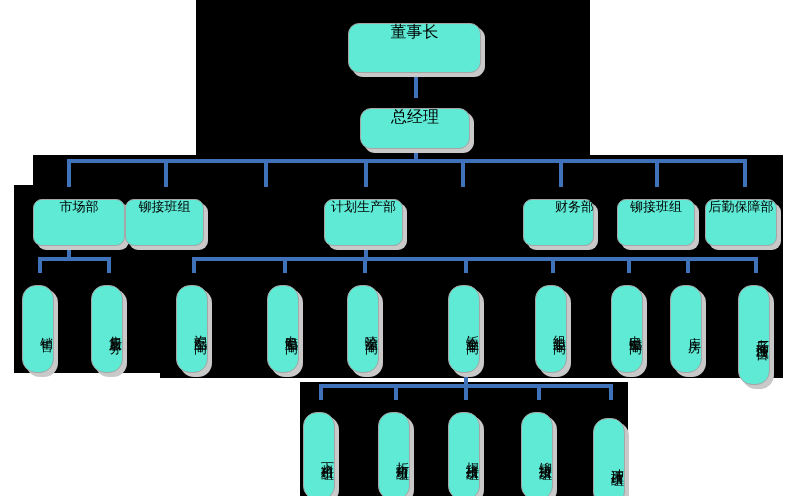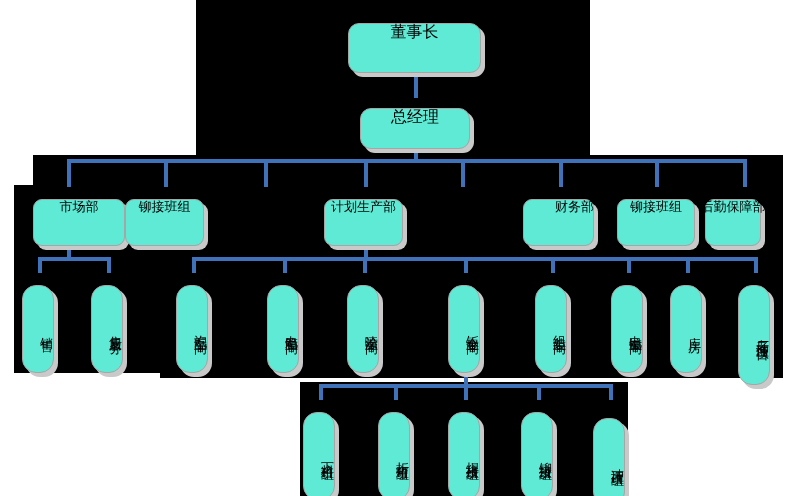--- a/index.html
+++ b/index.html
@@ -134,21 +134,21 @@
   </div>
   <div class="node horiz" style="left:324px; top:186px; width:79px; height:47px;">
     <span>计划生产部</span>
   </div>
   <div class="node horiz" style="left:523px; top:186px; width:71px; height:47px;padding-left:32px;">
     <span>财务部</span>
   </div>
   <div class="node horiz" style="left:617px; top:186px; width:78px; height:47px;">
     <span>铆接班组</span>
   </div>
-  <div class="node horiz" style="left:705px; top:186px; width:56px; height:47px;">
+  <div class="node horiz" style="left:705px; top:186px; width:72px; height:47px;">
     <span>后勤保障部</span>
   </div>
 
   <div class="node vert" style="left:22px; top:272px; width:32px; height:88px;">
     <span class="vtext">销售</span>
   </div>
   <div class="node vert" style="left:91px; top:272px; width:32px; height:88px;">
     <span class="vtext">售后服务</span>
   </div>
   <div class="node vert" style="left:176px; top:272px; width:32px; height:88px;">

